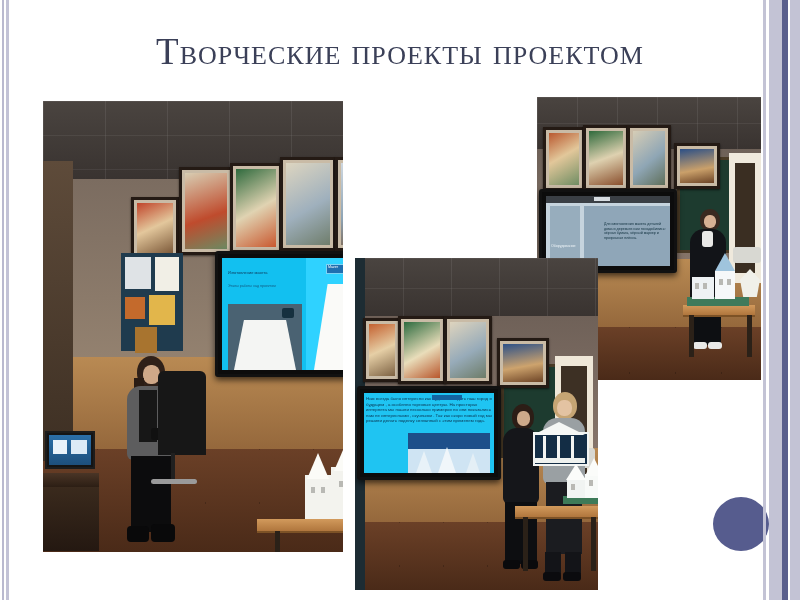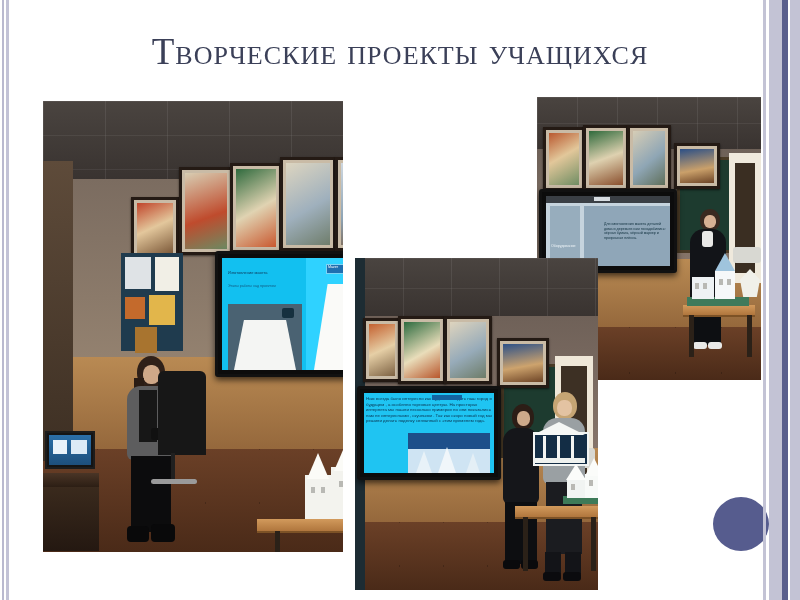--- a/index.html
+++ b/index.html
@@ -96,21 +96,21 @@
 </head>
 <body>
 
 <div id="slide">
 
   <div class="border-left">
     <div class="s1"></div>
     <div class="s2"></div>
   </div>
 
-  <div class="title">Творческие проекты учащихся</div>
+  <div class="title">Творческие проекты проектом</div>
 
   <div class="photo" id="photo-right">
     <div class="ph-inner">
       <div class="ceiling" style="height:52px;">
         <div class="ceil-grid" style="background-size:40px 26px;"></div>
       </div>
       <div class="wall" style="top:52px;height:110px;"></div>
       <div class="wainscot" style="top:162px;height:68px;"></div>
       <div class="floor" style="top:230px;">
         <div class="floor-grid"></div>

